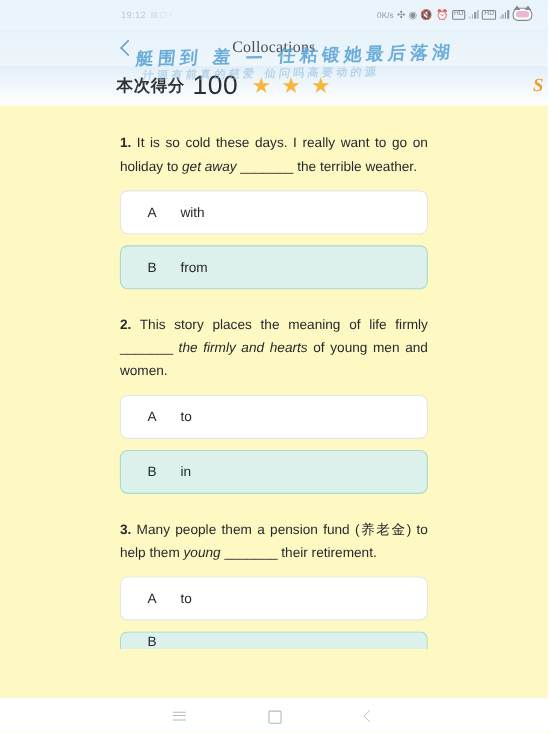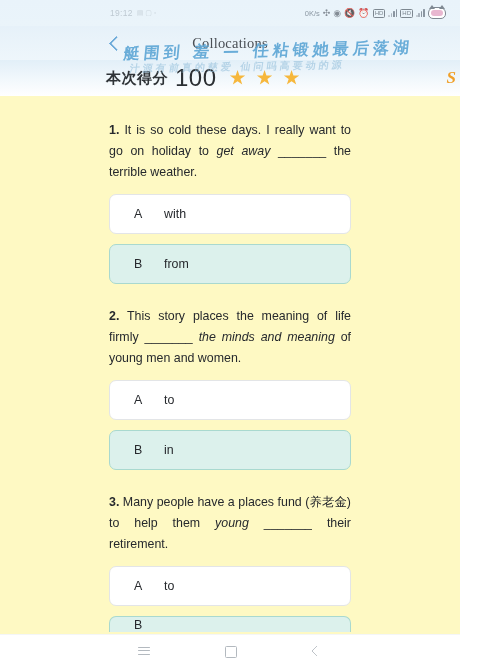--- a/index.html
+++ b/index.html
@@ -4,21 +4,21 @@
 <style>
   html,body{margin:0;padding:0;}
   body{
     width:500px;height:666px;
     background:#ffffff;
     font-family:"Liberation Sans", sans-serif;
     overflow:hidden;
     position:relative;
   }
   .phone{
-    position:absolute;left:0;top:0;width:460px;height:666px;
+    position:absolute;left:0;top:0;width:498px;height:666px;
     background:#ffffff;display:flex;flex-direction:column;
   }
 
   
   .statusbar{
     height:26px;flex:0 0 26px;
     background:linear-gradient(180deg,#e9f3fa 0%, #eaf4fa 100%);
     display:flex;align-items:center;
     padding:0 14px 0 110px;
     font-size:8px;color:#b9c3cb;
@@ -241,34 +241,34 @@
             <span class="opt-k">A</span>
             <span class="opt-v">with</span>
           </div>
           <div class="opt sel">
             <span class="opt-k">B</span>
             <span class="opt-v">from</span>
           </div>
         </div>
       </div>
       <div class="q-block">
-        <div class="q-text"><b>2.</b><span> This story places the meaning of life firmly _______ </span><i>the minds and meaning</i><span> of young men and women.</span></div>
+        <div class="q-text"><b>2.</b><span> This story places the meaning of life firmly _______ </span><i>the firmly and hearts</i><span> of young men and women.</span></div>
         <div class="opts">
           <div class="opt">
             <span class="opt-k">A</span>
             <span class="opt-v">to</span>
           </div>
           <div class="opt sel">
             <span class="opt-k">B</span>
             <span class="opt-v">in</span>
           </div>
         </div>
       </div>
       <div class="q-block">
-        <div class="q-text"><b>3.</b><span> Many people have a places fund (养老金) to help them </span><i>young</i><span> _______ their retirement.</span></div>
+        <div class="q-text"><b>3.</b><span> Many people them a pension fund (养老金) to help them </span><i>young</i><span> _______ their retirement.</span></div>
         <div class="opts">
           <div class="opt">
             <span class="opt-k">A</span>
             <span class="opt-v">to</span>
           </div>
           <div class="opt sel clipped">
             <span class="opt-k">B</span>
             <span class="opt-v"></span>
           </div>
         </div>

